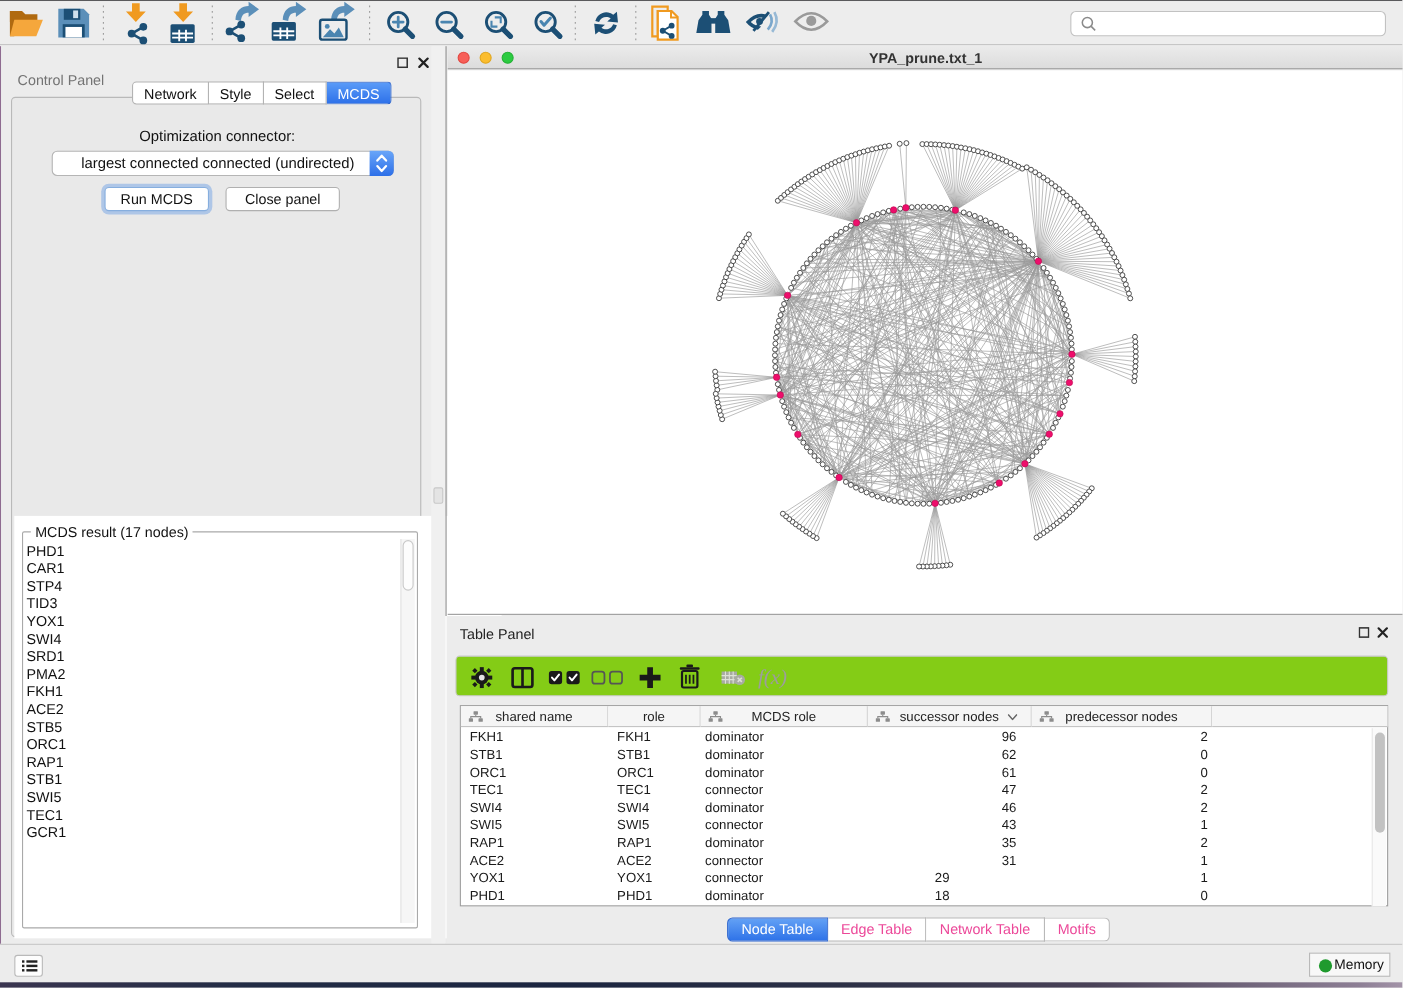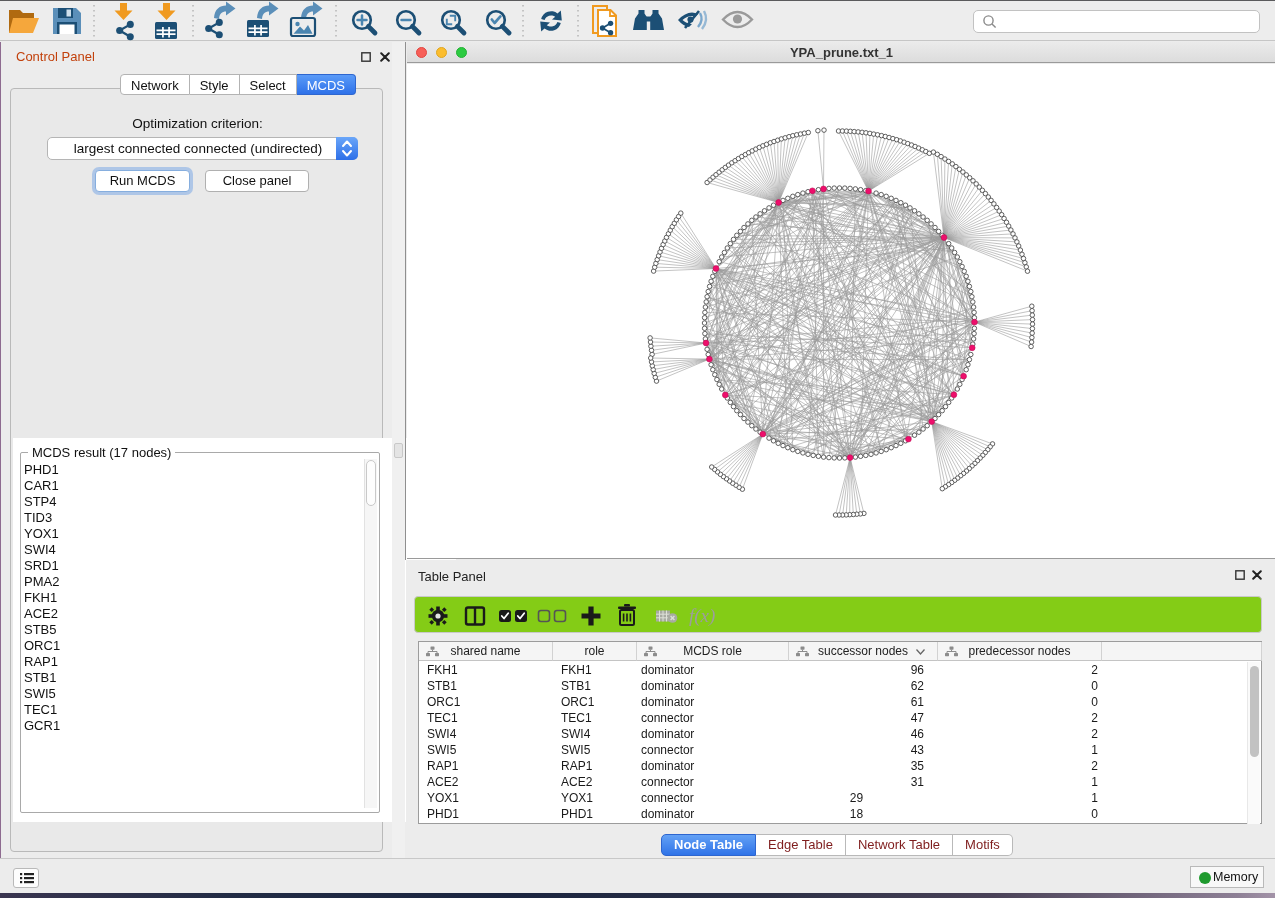--- a/index.html
+++ b/index.html
@@ -13,21 +13,21 @@
 #toolbar { left:0; top:1px; width:1275px; height:40px; background:#ededed;
   border-bottom:1px solid #c6c6c6; }
 #searchbox { left:973px; top:9px; width:287px; height:23px; background:#fff;
   border:1px solid #c2c2c2; border-radius:5px; }
 
 
 #ledge { left:0; top:42px; width:1px; height:850px; background:#8e6b90; }
 
 
 #cp { left:1px; top:42px; width:391px; height:816px; background:#ececec; }
-#cp-title { left:15px; top:7px; font-size:13px; color:#c2410c; }
+#cp-title { left:15px; top:23px; font-size:13px; color:#737373; }
 .winbtn { top:10px; width:10px; height:10px; }
 #cp-tabs { left:79px; top:32px; height:21px; display:flex; font-size:13px; }
 .tab { background:#fff; border:1px solid #b3b3b3; border-left:none;
   padding:2px 10px 0 10px; height:21px; line-height:18px; color:#111; }
 .tab.first { border-left:1px solid #b3b3b3; border-radius:4px 0 0 4px;margin-left:40px; }
 .tab.sel { background:linear-gradient(#5a9bf8,#2e71e9); color:#fff;
   border-color:#2e66cf; border-radius:0 4px 4px 0; }
 #cp-box { left:9px; top:46px; width:373px; height:764px; background:#e9e9e9;
   border:1px solid #b9b9b9; border-radius:4px; }
 #opt-label { left:0; top:27px; width:373px; text-align:center; font-size:13.5px; color:#111; }
@@ -35,21 +35,21 @@
   border:1px solid #b5b5b5; border-radius:5px; font-size:13.5px; }
 #dropdown .txt { position:absolute; left:12px; top:3px; width:276px; text-align:center; color:#111; }
 #dd-step { position:absolute; right:-1px; top:-1px; width:22px; height:23px;
   background:linear-gradient(#6aa6f9,#2d6fe8); border-radius:0 5px 5px 0; }
 .btn { position:absolute; height:22px; background:#fff; border:1px solid #b0b0b0;
   border-radius:4px; font-size:13px; text-align:center; line-height:20px; color:#111; }
 #btn-run { left:84px; top:81px; width:95px;
   box-shadow:0 0 0 3px rgba(125,170,230,.55); border-color:#86aede; }
 #btn-close { left:194px; top:81px; width:104px; }
 
-#cp-white { left:12px; top:396px; width:443px; height:384px; background:#fff; }
+#cp-white { left:12px; top:427px; width:443px; height:384px; background:#fff; }
 #fieldset { left:7px; top:14px; width:360px; height:361px;
   border:1px solid #a9a9a9; border-radius:2px; }
 #fs-legend { position:absolute; left:7px; top:-8px; background:#fff; padding:0 4px;
   font-size:13px; color:#111; }
 #mcds-list { position:absolute; left:3px; top:9px; font-size:13px; line-height:16px; color:#111; }
 #fs-scroll { position:absolute; right:2px; top:6px; width:13px; height:349px;
   background:#f6f6f6; border-left:1px solid #e2e2e2; }
 #fs-thumb { position:absolute; left:1px; top:1px; width:10px; height:46px;
   background:#fdfdfd; border:1px solid #c9c9c9; border-radius:5px; }
 
@@ -79,23 +79,23 @@
 .hd { position:absolute; top:0; height:19px; background:#f5f5f5;
   border-bottom:1px solid #c4c4c4; border-right:1px solid #d2d2d2;
   font-size:12px; color:#222; text-align:center; line-height:19px; }
 .cell { position:absolute; height:16px; line-height:16px; white-space:nowrap; }
 #tbl-scroll { position:absolute; right:1px; top:20px; width:13px; height:162px;
   background:#fafafa; border-left:1px solid #e8e8e8; }
 #tbl-thumb { position:absolute; left:2px; top:4px; width:9px; height:91px;
   background:#c2c2c2; border-radius:5px; }
 #seg { left:255px; top:274px; height:22px; display:flex; font-size:13px; }
 .seg { background:#fff; border:1px solid #b9b9b9; border-left:none; height:22px;
-  line-height:20px; padding:0 12px; color:#7f1d1d; text-align:center; }
+  line-height:20px; padding:0 12px; color:#ec4899; text-align:center; }
 .seg.first { border-left:1px solid #b9b9b9; border-radius:5px 0 0 5px; }
-.seg.sel { background:linear-gradient(#63a1f5,#2f73e8); color:#fff; border-color:#2d65cf;font-weight:bold; }
+.seg.sel { background:linear-gradient(#63a1f5,#2f73e8); color:#fff; border-color:#2d65cf; }
 .seg.last { border-radius:0 5px 5px 0; }
 
 
 #status { left:0; top:858px; width:1275px; height:35px; background:#ececec;
   border-top:1px solid #c8c8c8; }
 #list-btn { position:absolute; left:13px; top:9px; width:26px; height:20px;
   background:#fdfdfd; border:1px solid #b9b9b9; border-radius:3px; }
 #mem-btn { position:absolute; right:11px; top:7px; width:74px; height:22px;
   background:#f8f8f8; border:1px solid #b9b9b9; font-size:12.5px; color:#111;
   line-height:20px; text-align:left; padding-left:22px; }
@@ -235,21 +235,21 @@
 
 <div class="abs" id="cp">
   <div class="abs" id="cp-title">Control Panel</div>
   <svg class="abs winbtn" style="left:360px" viewBox="0 0 10 10">
     <rect x="0.8" y="0.8" width="8.4" height="8.4" fill="none" stroke="#333" stroke-width="1.4"></rect>
   </svg>
   <svg class="abs winbtn" style="left:379px" viewBox="0 0 10 10">
     <path d="M1.2 1.2 L8.8 8.8 M8.8 1.2 L1.2 8.8" stroke="#222" stroke-width="2" stroke-linecap="round"></path>
   </svg>
   <div class="abs" id="cp-box">
-    <div class="abs" id="opt-label">Optimization criterion:</div>
+    <div class="abs" id="opt-label">Optimization connector:</div>
     <div class="abs" id="dropdown">
       <div class="txt">largest connected connected (undirected)</div>
       <div id="dd-step">
         <svg width="22" height="23" viewBox="0 0 22 23">
           <path d="M7 9 L11 4.5 L15 9" fill="none" stroke="#fff" stroke-width="2" stroke-linejoin="round" stroke-linecap="round"></path>
           <path d="M7 14 L11 18.5 L15 14" fill="none" stroke="#fff" stroke-width="2" stroke-linejoin="round" stroke-linecap="round"></path>
         </svg>
       </div>
     </div>
     <div class="btn" id="btn-run">Run MCDS</div>

